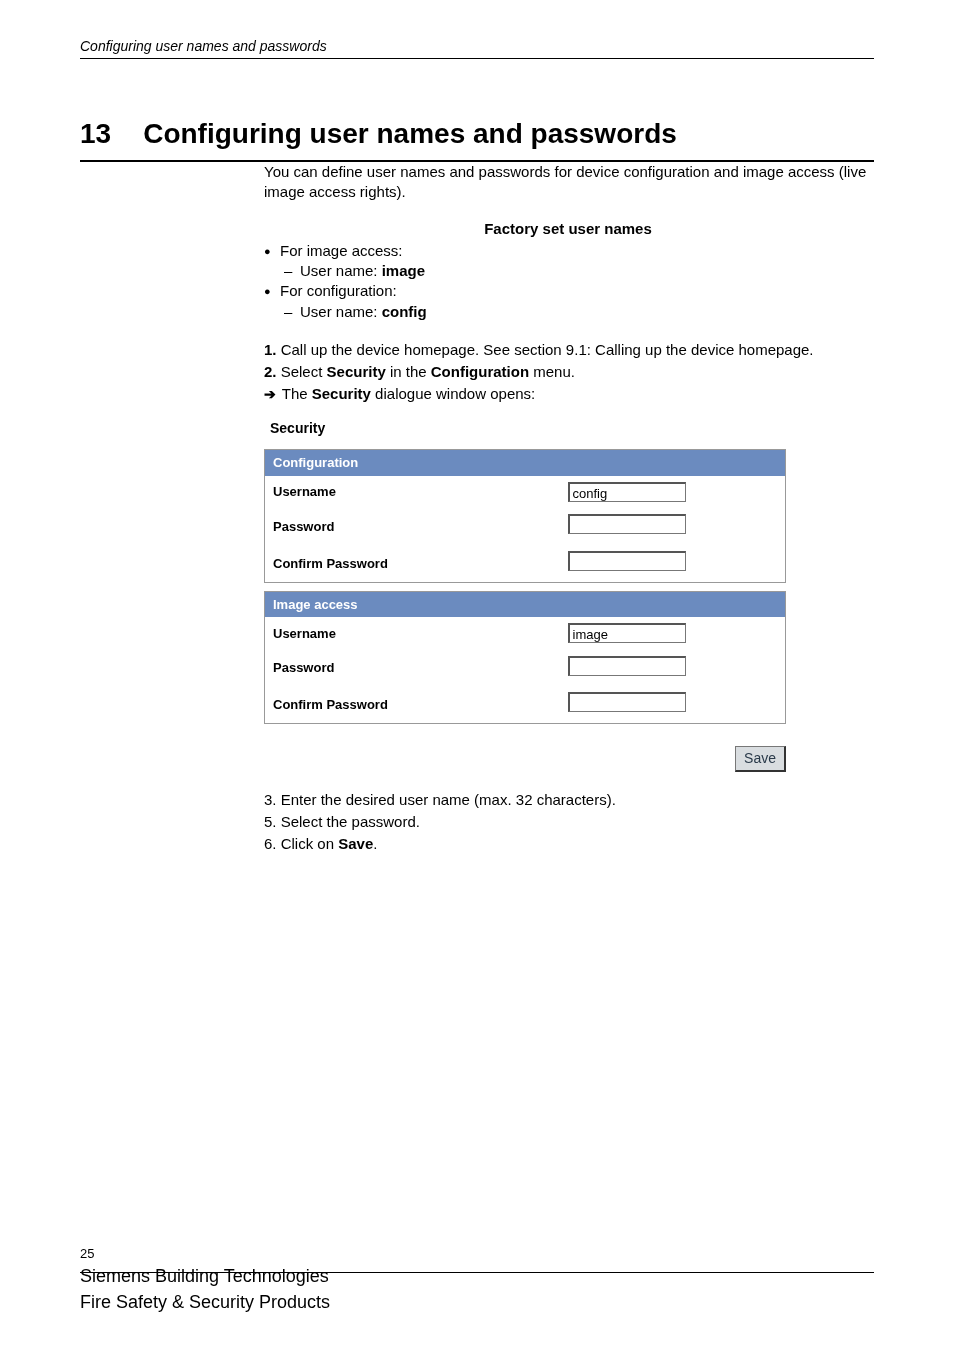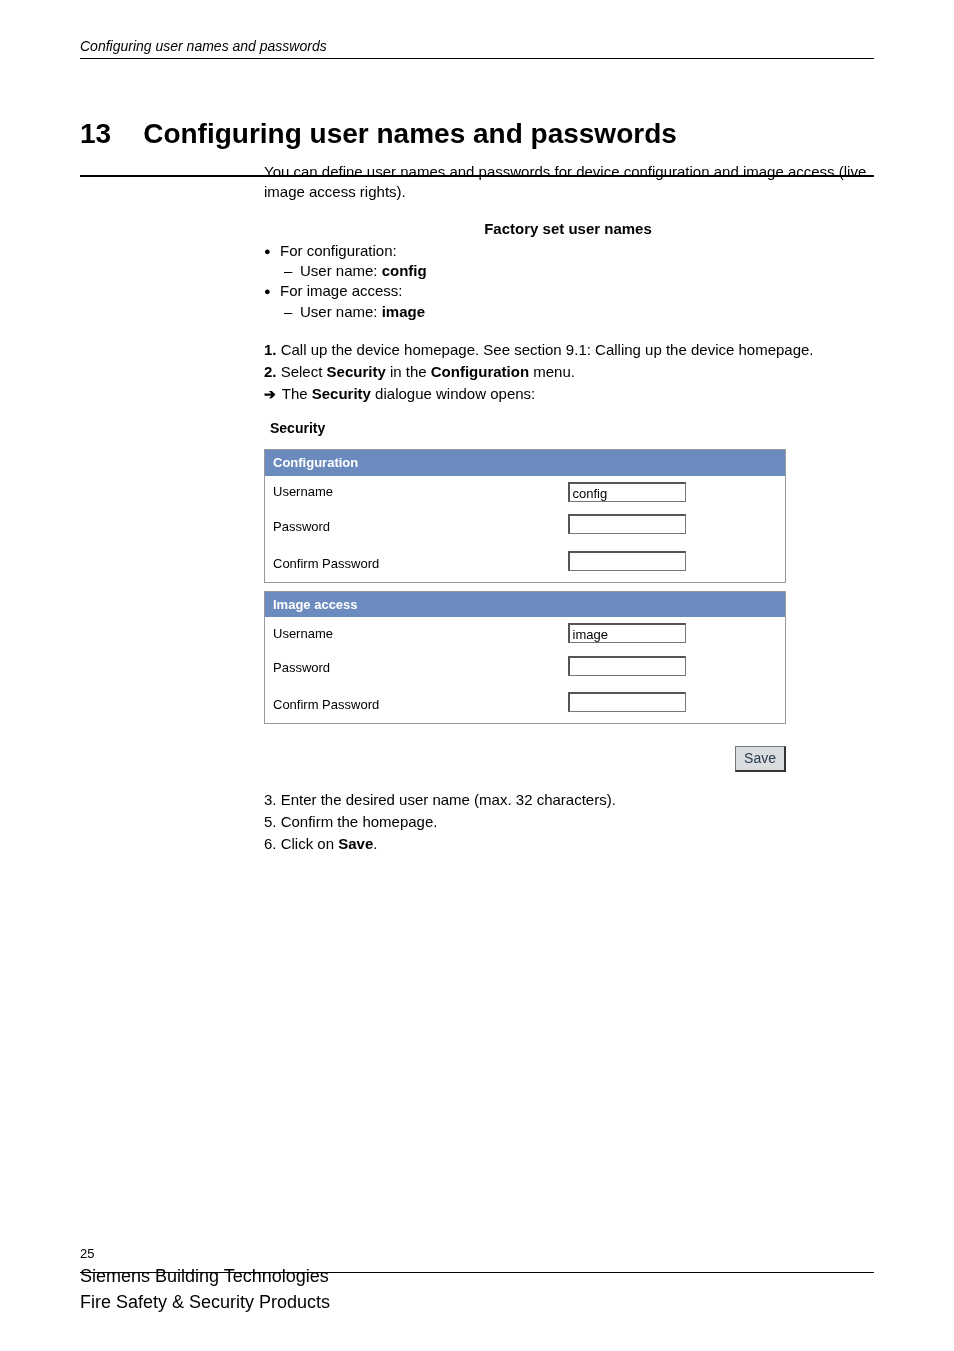--- a/index.html
+++ b/index.html
@@ -32,21 +32,21 @@
     }
     .chapter-heading {
       position: absolute;
       top: 118px;
       left: 80px;
       right: 80px;
       display: flex;
       gap: 32px;
       font-size: 28px;
       font-weight: bold;
-      padding-bottom: 25px;
+      padding-bottom: 10px;
       border-bottom: 2px solid #000;
     }
     .body-col {
       position: absolute;
       top: 162px;
       left: 264px;
       width: 608px;
       line-height: 1.35;
     }
     .body-col p {
@@ -123,21 +123,21 @@
       color: #fff;
       text-align: left;
       padding: 4px 8px;
       font-weight: bold;
       font-size: 13px;
     }
     .sec-table td {
       padding: 6px 8px;
     }
     .sec-table td.label {
-      font-weight: normal;
+      font-weight: bold;
       width: 295px;
     }
     .fake-input {
       border: 1px solid #777;
       border-top: 2px solid #555;
       border-left: 2px solid #555;
       width: 118px;
       height: 20px;
       padding: 1px 3px;
       font-family: Arial, sans-serif;
@@ -201,35 +201,35 @@
   <span>Configuring user names and passwords</span>
 </div>
 
 <div class="body-col">
 
   <p class="intro-para">You can define user names and passwords for device configuration and image access (live image access rights).</p>
 
   <p class="factory-title">Factory set user names</p>
   <ul class="lvl1">
     <li>
+      <span>For image access:</span>
+      <ul class="lvl2">
+        <li>
+          <span>User name: </span><b>image</b>
+        </li>
+      </ul>
+    </li>
+    <li>
       <span>For configuration:</span>
       <ul class="lvl2">
         <li>
           <span>User name: </span><b>config</b>
         </li>
       </ul>
     </li>
-    <li>
-      <span>For image access:</span>
-      <ul class="lvl2">
-        <li>
-          <span>User name: </span><b>image</b>
-        </li>
-      </ul>
-    </li>
   </ul>
 
   <div class="steps">
     <p><span class="num">1.</span><span> Call up the device homepage. See section 9.1: Calling up the device homepage.</span></p>
     <p><span class="num">2.</span><span> Select </span><b>Security</b><span> in the </span><b>Configuration</b><span> menu.</span></p>
     <p class="arrow-line"><span>The </span><b>Security</b><span> dialogue window opens:</span></p>
   </div>
 
   <div class="screenshot-block">
     <div class="security-title">Security</div>
@@ -275,21 +275,21 @@
       </table>
 
     <div class="save-btn-row">
       <span class="save-btn">Save</span>
     </div>
   </div>
 
 
   <div class="steps2">
     <p><span class="num">3.</span><span> Enter the desired user name (max. 32 characters).</span></p>
-    <p><span class="num">5.</span><span> Confirm the homepage.</span></p>
+    <p><span class="num">5.</span><span> Select the password.</span></p>
     <p><span class="num">6.</span><span> Click on </span><b>Save</b><span>.</span></p>
   </div>
 
 </div>
 
 <div class="page-number">25</div>
 <div class="footer-rule"></div>
 <div class="footer-lines">
   <div>Siemens Building Technologies</div>
   <div>Fire Safety &amp; Security Products</div>

